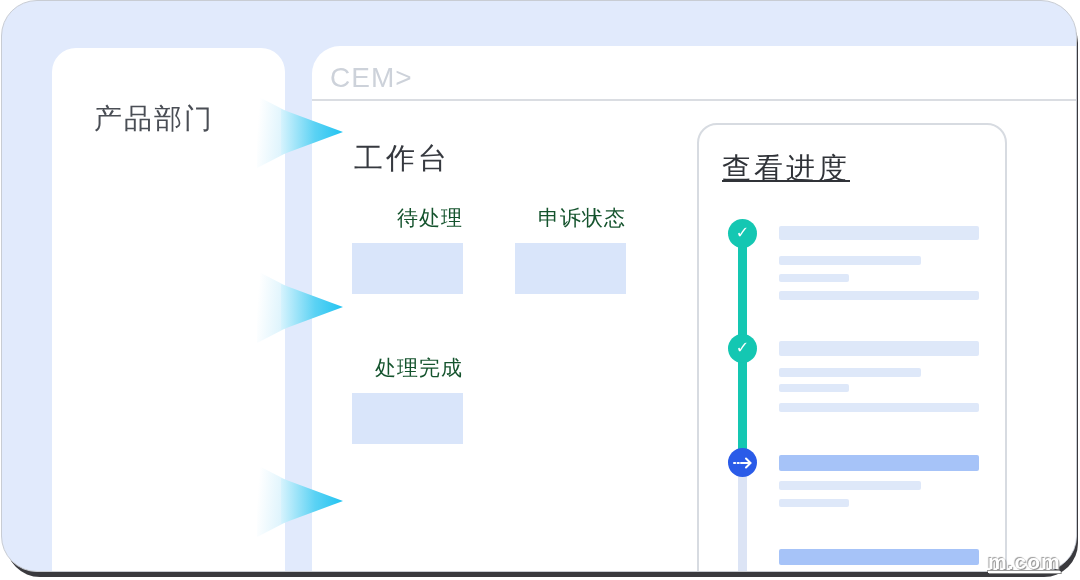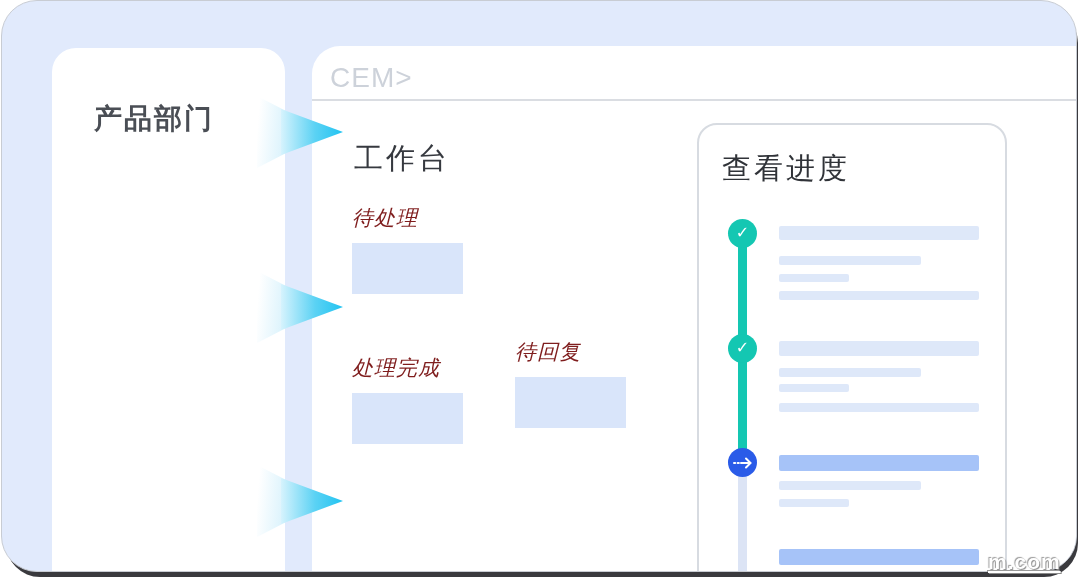--- a/index.html
+++ b/index.html
@@ -13,21 +13,21 @@
   .frame{
     position:absolute;left:1px;top:0;width:1076px;height:572px;
     background:#e1eafc;border:1px solid #c8ccd3;border-radius:36px;
     box-shadow:3px 7px 0 -2px #3a3a3e;
     overflow:hidden;box-sizing:border-box;
   }
 
   
   .sidebar{position:absolute;left:50px;top:47px;width:233px;height:525px;
     background:#ffffff;border-radius:24px 24px 0 0;}
-  .dept{position:absolute;left:42px;font-size:28px;color:#4a4e55;letter-spacing:2px;white-space:nowrap;font-weight:bold;}
+  .dept{position:absolute;left:42px;font-size:28px;color:#4a4e55;letter-spacing:2px;white-space:nowrap;}
   .dept.d0{top:52px}.dept.d1{top:245px}.dept.d2{top:435px}
 
   
   .flow-arrow{position:absolute;left:255px;width:86px;height:72px;z-index:5;}
   .flow-arrow.a0{top:95px}.flow-arrow.a1{top:270px}.flow-arrow.a2{top:464px}
   .tri-back{position:absolute;left:0;top:0;width:70px;height:72px;
     background:linear-gradient(95deg,rgba(223,243,252,0) 4%,#cdeefb 55%,#8edcf7 100%);
     clip-path:polygon(0 0,100% 50%,0 100%);}
   .tri-front{position:absolute;left:24px;top:13px;width:62px;height:46px;
     background:linear-gradient(90deg,#d6f3fd 0%,#5bd2f4 55%,#21c3f1 100%);
@@ -36,32 +36,32 @@
   
   .main{position:absolute;left:310px;top:45px;width:791px;height:527px;
     background:#ffffff;border-radius:28px 28px 0 0;}
   .crumb{position:absolute;left:18px;top:16px;font-size:28px;color:#cdd2da;letter-spacing:1px;}
   .divider{position:absolute;left:0;top:53px;width:100%;height:2px;background:#dadde2;}
   .main-title{position:absolute;left:42px;top:93px;font-size:29px;color:#36393f;
     font-weight:400;letter-spacing:3px;}
 
   
   .stat{position:absolute;width:111px;}
-  .stat .lbl{display:block;height:24px;font-size:21px;color:#7f1d1d;text-align:left;letter-spacing:1px;white-space:nowrap;font-style:italic;}
+  .stat .lbl{display:block;height:24px;font-size:21px;color:#14532d;text-align:right;letter-spacing:1px;white-space:nowrap;}
   .stat .ph{margin-top:15px;height:51px;background:#d9e5fa;}
   .stat.c0{left:40px;top:158px}.stat.c1{left:203px;top:158px}
   .stat.c2{left:40px;top:308px}.stat.c3{left:203px;top:292px}
   .stat.c4{left:40px;top:430px}
   .stat.c4 .ph{margin-top:11px;height:54px;}
 
   
   .progress{position:absolute;left:695px;top:122px;width:310px;height:470px;
     background:#ffffff;border:2px solid #d7dbe1;border-radius:20px;box-sizing:border-box;}
   .prog-title{position:absolute;left:23px;top:24px;font-size:29px;color:#303338;
-    font-weight:500;letter-spacing:3px;}
+    font-weight:500;letter-spacing:3px;text-decoration:underline;}
   .tl-line-teal{position:absolute;left:39px;top:109px;width:9px;height:229px;background:#14c7b2;}
   .tl-line-light{position:absolute;left:39px;top:338px;width:9px;height:130px;background:#dce4f5;}
   .node{position:absolute;left:29px;width:29px;height:29px;border-radius:50%;
     display:flex;align-items:center;justify-content:center;z-index:3;}
   .node.done{background:#14c7b2;}
   .node.current{background:#2a5be8;}
   .node.n0{top:94px}.node.n1{top:209px}.node.n2{top:323px}
   .check{color:#fff;font-size:16px;font-weight:bold;line-height:1;transform:translateY(-1px);}
   .bar{position:absolute;left:80px;background:#dee8f9;border-radius:2px;}
   .bar.strong{background:#a6c3f8;}
@@ -96,26 +96,26 @@
 
     <div class="main">
       <div class="crumb">CEM&gt;</div>
       <div class="divider"></div>
       <div class="main-title">工作台</div>
 
       <div class="stat c0">
         <span class="lbl">待处理</span>
         <div class="ph"></div>
       </div>
+      <div class="stat c1">
+        <span class="lbl">申诉状态</span>
+        <div class="ph"></div>
+      </div>
       <div class="stat c2">
         <span class="lbl">处理完成</span>
-        <div class="ph"></div>
-      </div>
-      <div class="stat c3">
-        <span class="lbl">待回复</span>
         <div class="ph"></div>
       </div>
     </div>
 
     <div class="progress">
       <div class="prog-title">查看进度</div>
 
       <div class="tl-line-teal"></div>
       <div class="tl-line-light"></div>
 

